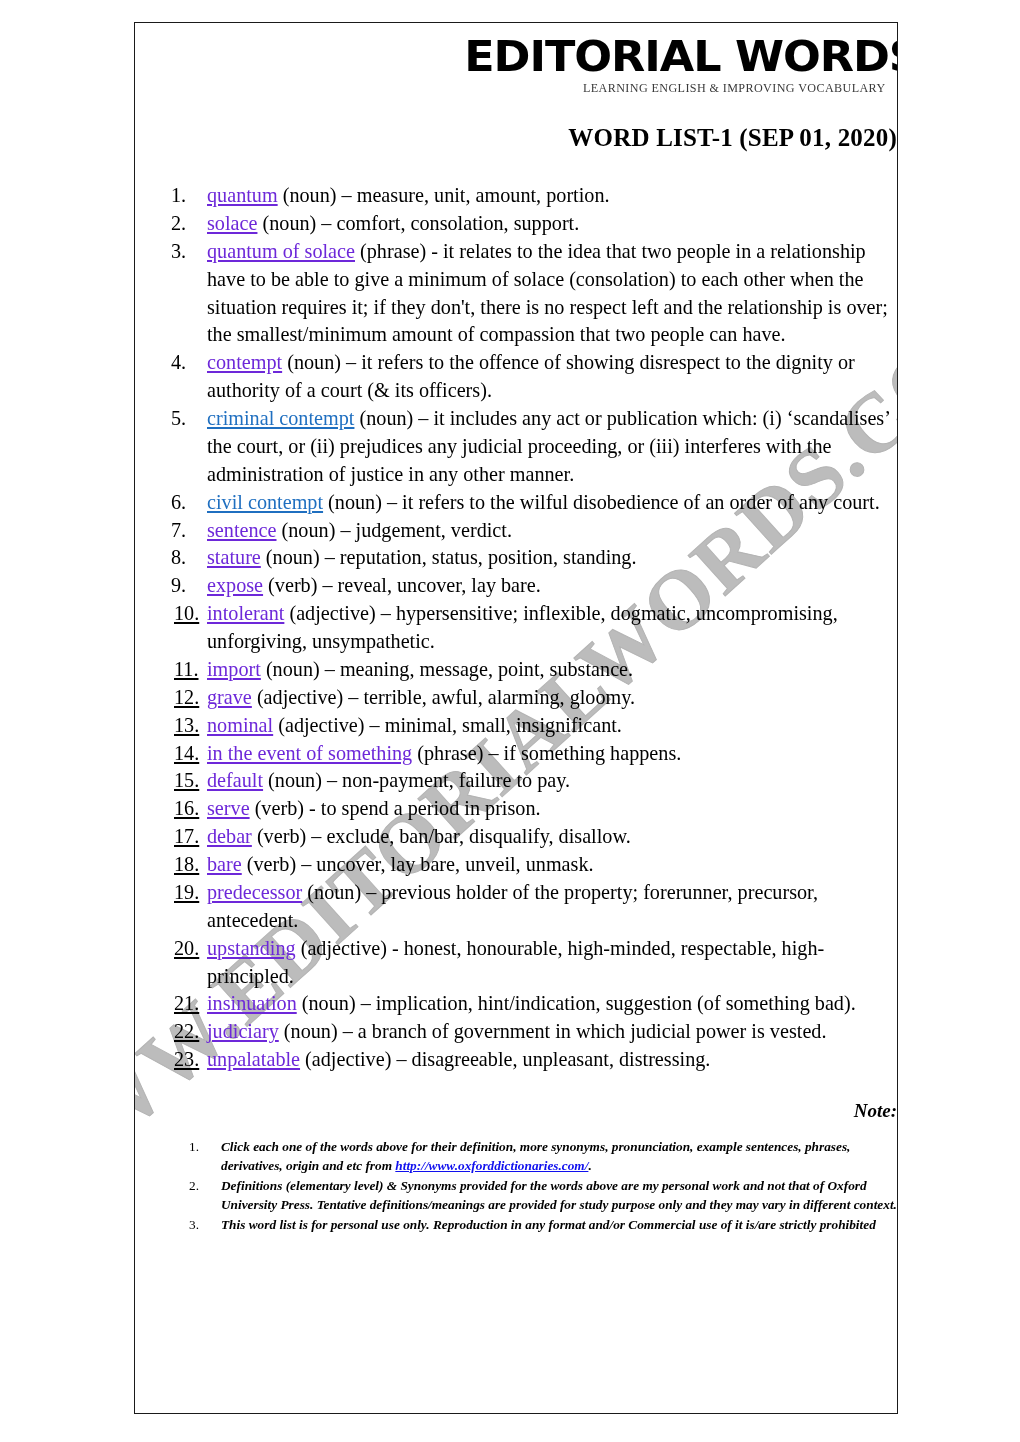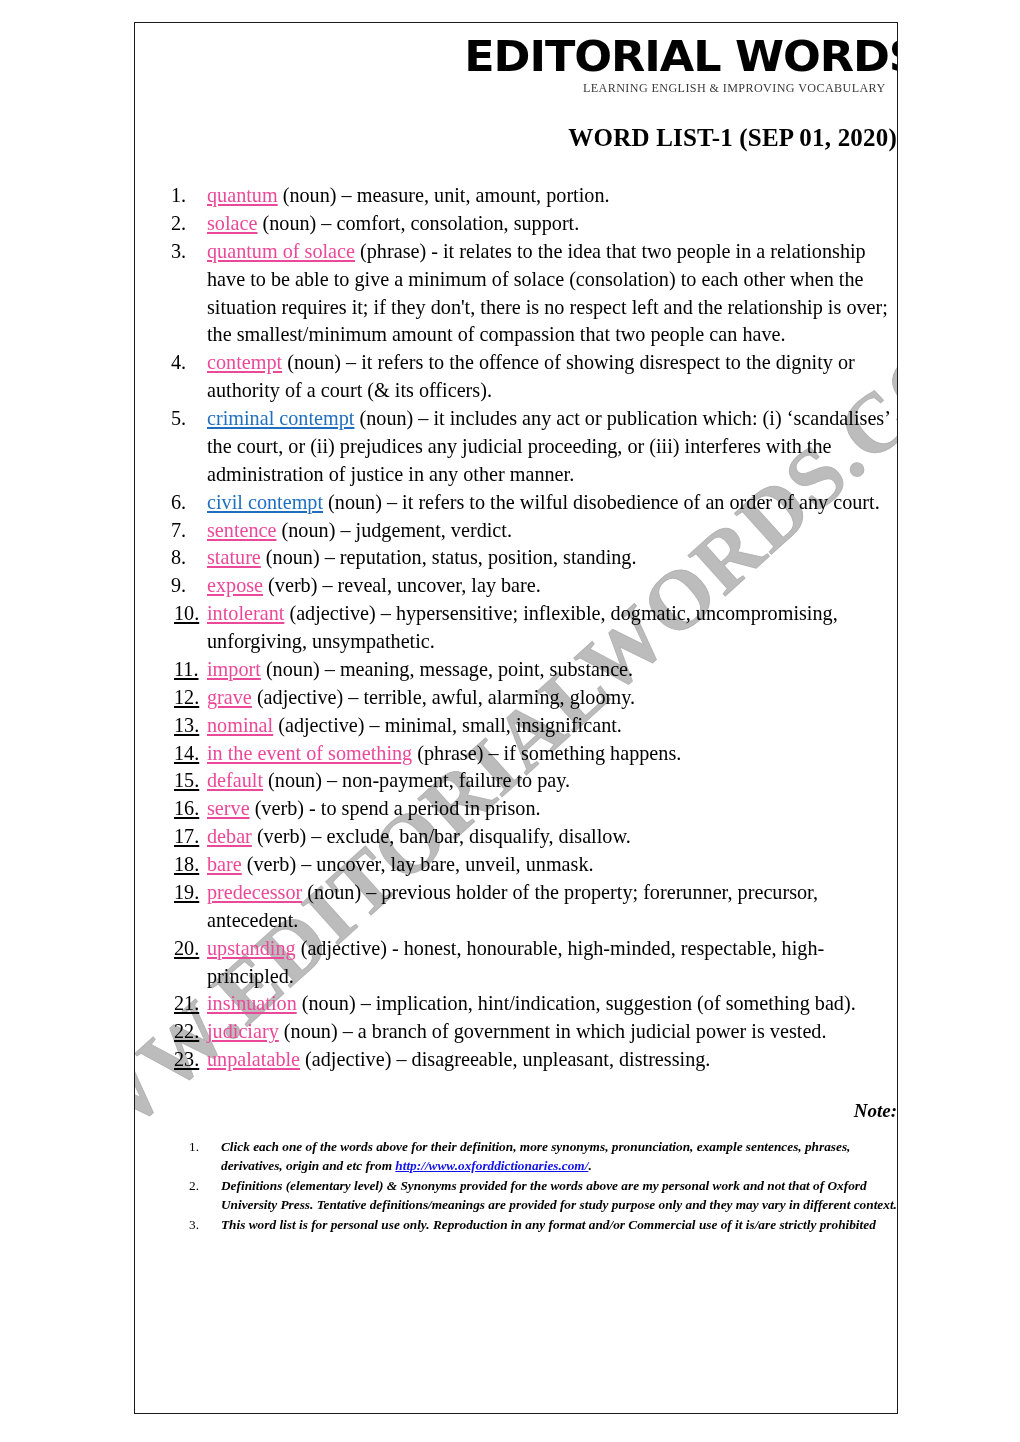--- a/index.html
+++ b/index.html
@@ -106,21 +106,21 @@
     width: 36px;
     text-align: left;
   }
   #word-list li.wide-num .item-num {
     left: 39px;
     text-decoration: underline;
   }
   .term {
     text-decoration: underline;
   }
-  .term.blue-dark { color: #ec4899; }
+  .term.blue-dark { color: #6d28d9; }
   .term.blue-light { color: #1f6fc0; }
 
   
   #note-section {
     margin-top: 26px;
     padding-left: 14px;
   }
   #note-label {
     font-family: "Liberation Serif", "DejaVu Serif", serif;
     font-weight: bold;

